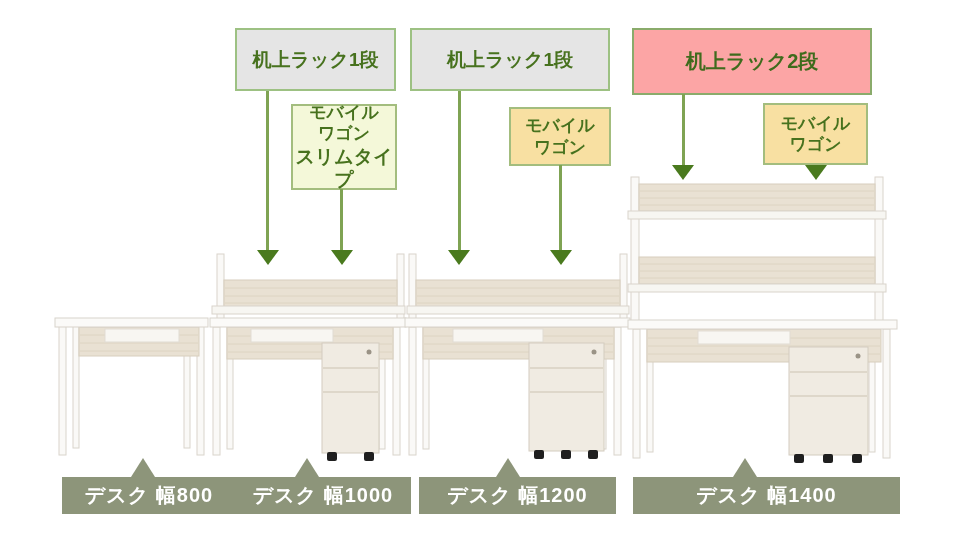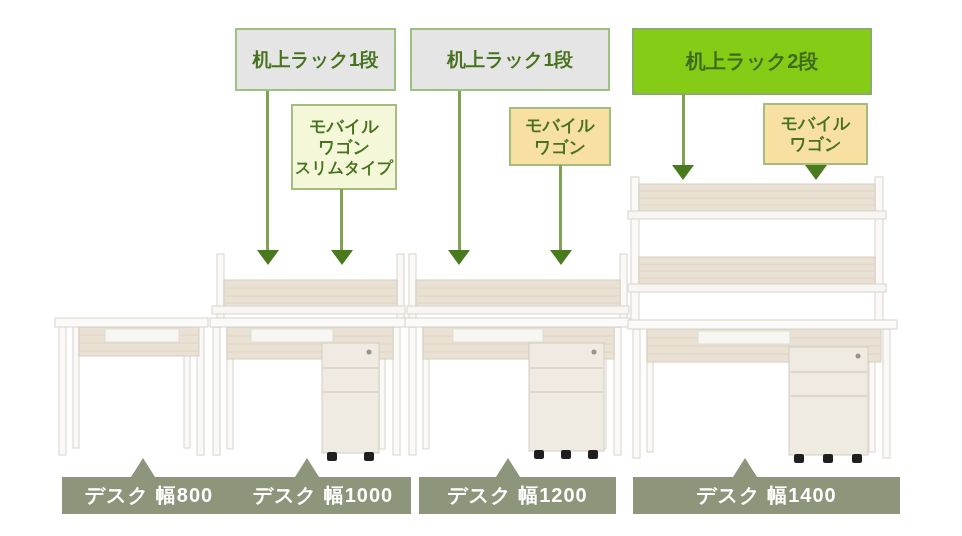--- a/index.html
+++ b/index.html
@@ -8,24 +8,24 @@
     font-family:"Liberation Sans","DejaVu Sans",sans-serif;
   }
   .furniture-layer{position:absolute;left:0;top:0;}
   
   .callout{
     position:absolute;box-sizing:border-box;
     display:flex;flex-direction:column;align-items:center;justify-content:center;
     font-weight:bold;color:#47721e;text-align:center;line-height:1.25;
   }
   .callout.rack1{background:#e5e5e5;border:2px solid #9dc183;font-size:19px;}
-  .callout.rack2{background:#84cc16;border:2px solid #8aab6b;font-size:20px;color:#3f6b1d;}
+  .callout.rack2{background:#fca5a5;border:2px solid #8aab6b;font-size:20px;color:#3f6b1d;}
   .callout.wagon-slim{background:#f4f8d9;border:2px solid #a3bd7e;font-size:17px;}
   .callout.wagon-orange{background:#f8e0a2;border:2px solid #a3bd7e;font-size:17px;}
-  .callout .small{font-size:16px;}
+  .callout .small{font-size:19px;}
   
   .arrow-line{position:absolute;width:3px;background:#7fa353;}
   .arrow-head{
     position:absolute;width:0;height:0;
     border-left:11px solid transparent;border-right:11px solid transparent;
     border-top:15px solid #4a7a1e;
   }
   
   .desk-label{
     position:absolute;height:37px;background:#8d957a;color:#ffffff;

